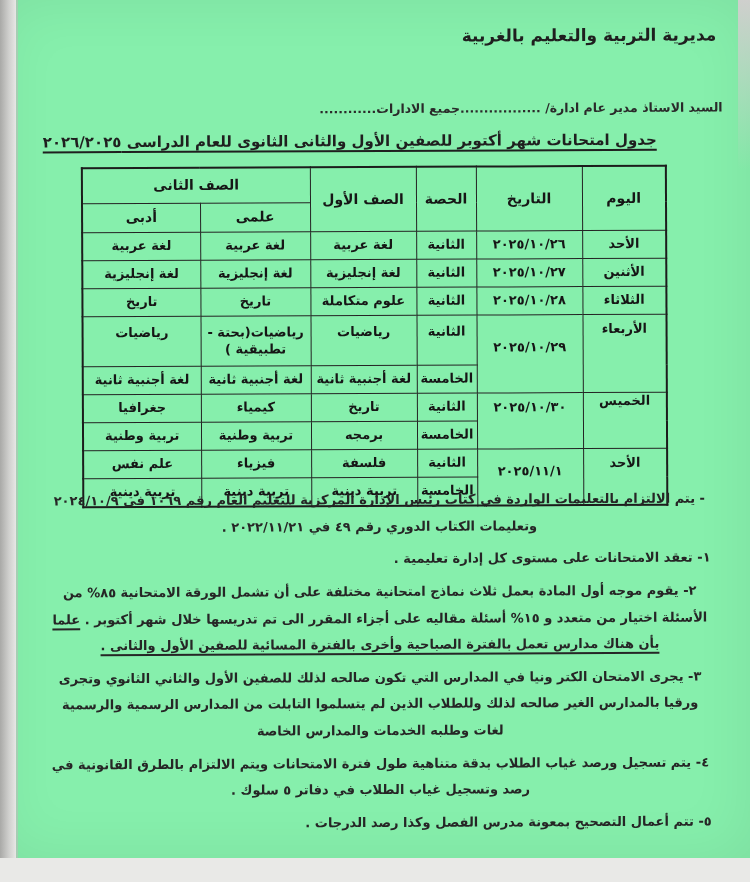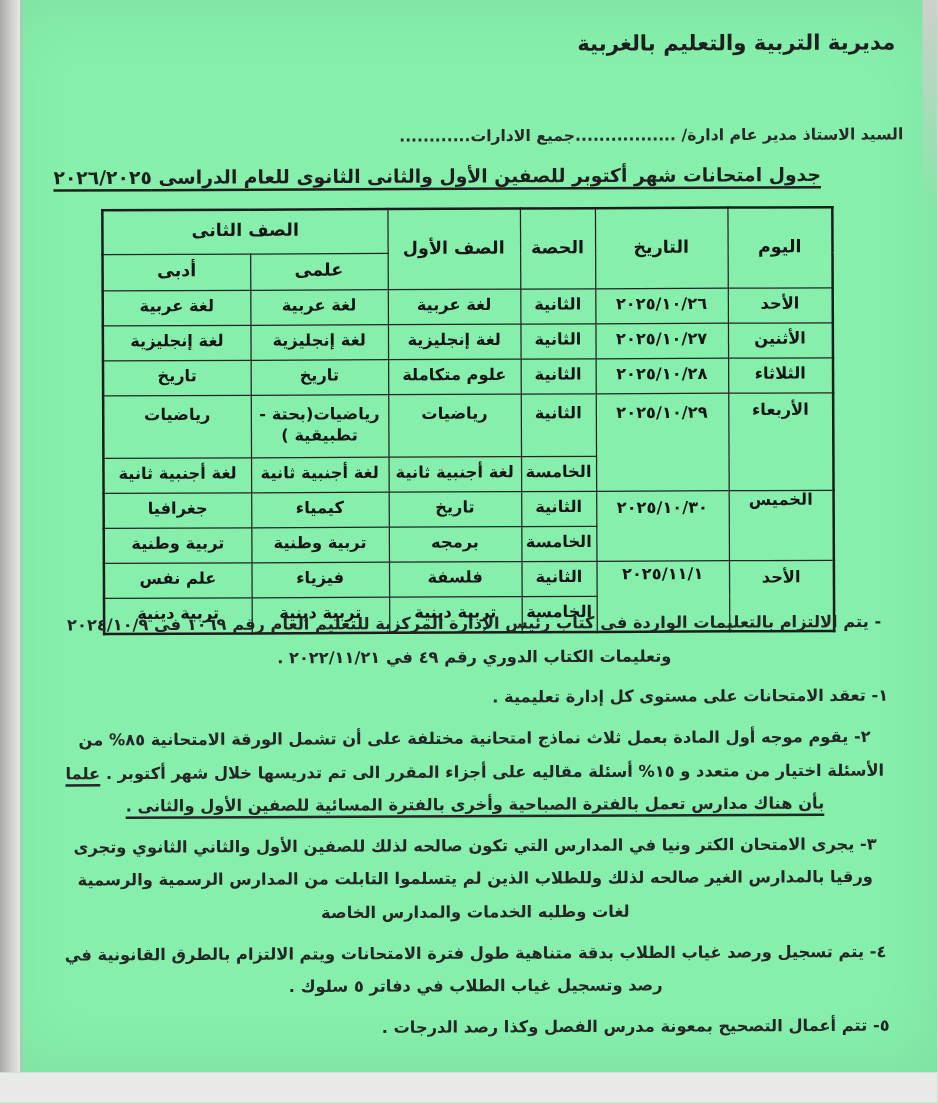--- a/index.html
+++ b/index.html
@@ -108,21 +108,21 @@
         <tr class="r">
           <td class="day">الثلاثاء</td>
           <td class="date num">٢٠٢٥/١٠/٢٨</td>
           <td class="period">الثانية</td>
           <td>علوم متكاملة</td>
           <td>تاريخ</td>
           <td>تاريخ</td>
         </tr>
         <tr class="rtall">
           <td class="day" rowspan="2" style="vertical-align:top;padding-top:6px;">الأربعاء</td>
-          <td class="date num" rowspan="2" style="vertical-align:top;padding-top:8px;">٢٠٢٥/١٠/٢٩</td>
+          <td class="date num" rowspan="2" style="vertical-align:top;padding-top:24px;">٢٠٢٥/١٠/٢٩</td>
           <td class="period" style="vertical-align:top;padding-top:8px;">الثانية</td>
           <td style="vertical-align:top;padding-top:8px;">رياضيات</td>
           <td>رياضيات(بحتة - تطبيقية )</td>
           <td style="vertical-align:top;padding-top:8px;">رياضيات</td>
         </tr>
         <tr class="r">
           <td class="period">الخامسة</td>
           <td>لغة أجنبية ثانية</td>
           <td>لغة أجنبية ثانية</td>
           <td>لغة أجنبية ثانية</td>
@@ -136,21 +136,21 @@
           <td>جغرافيا</td>
         </tr>
         <tr class="r">
           <td class="period">الخامسة</td>
           <td>برمجه</td>
           <td>تربية وطنية</td>
           <td>تربية وطنية</td>
         </tr>
         <tr class="r">
           <td class="day thick" rowspan="2" style="vertical-align:top;padding-top:6px;">الأحد</td>
-          <td class="date num" rowspan="2" style="vertical-align:top;padding-top:3px;">٢٠٢٥/١١/١</td>
+          <td class="date num" rowspan="2" style="vertical-align:top;padding-top:14px;">٢٠٢٥/١١/١</td>
           <td class="period">الثانية</td>
           <td>فلسفة</td>
           <td>فيزياء</td>
           <td>علم نفس</td>
         </tr>
         <tr class="r">
           <td class="period">الخامسة</td>
           <td>تربية دينية</td>
           <td>تربية دينية</td>
           <td>تربية دينية</td>

